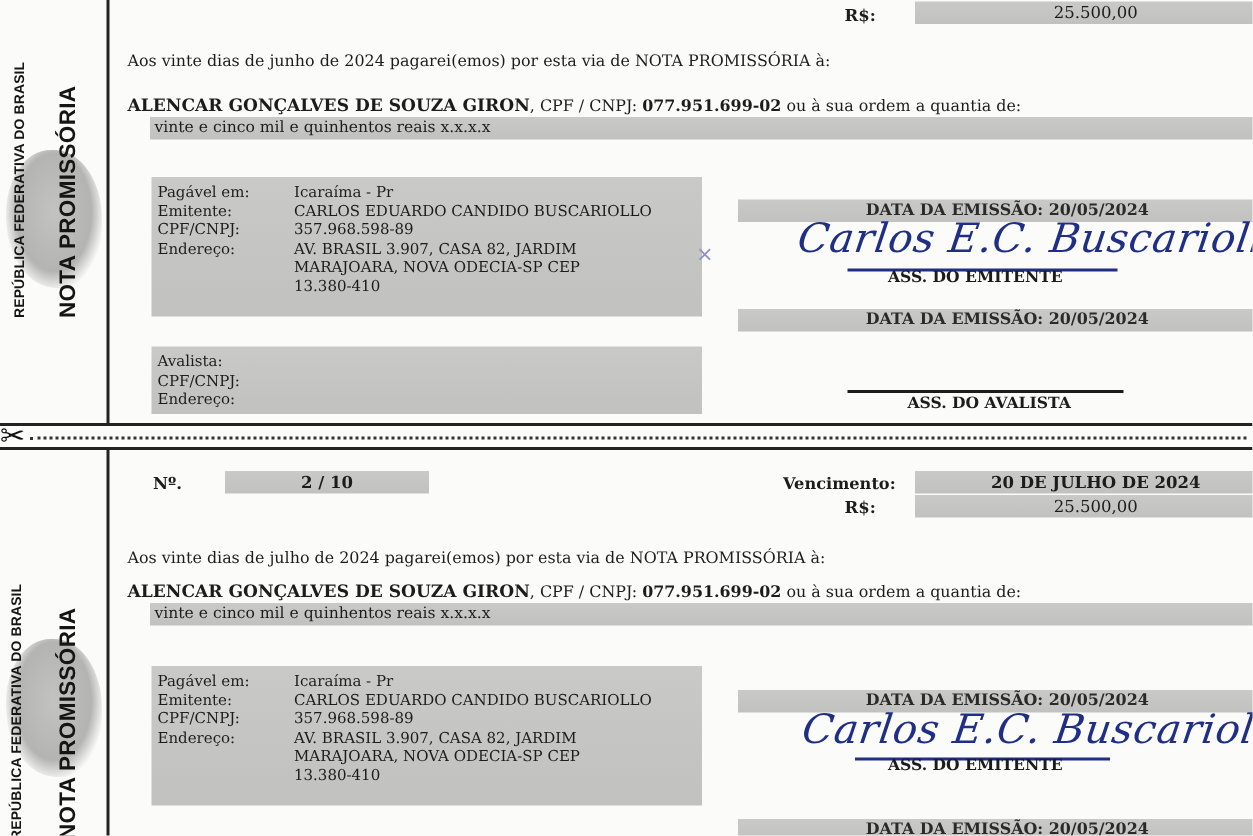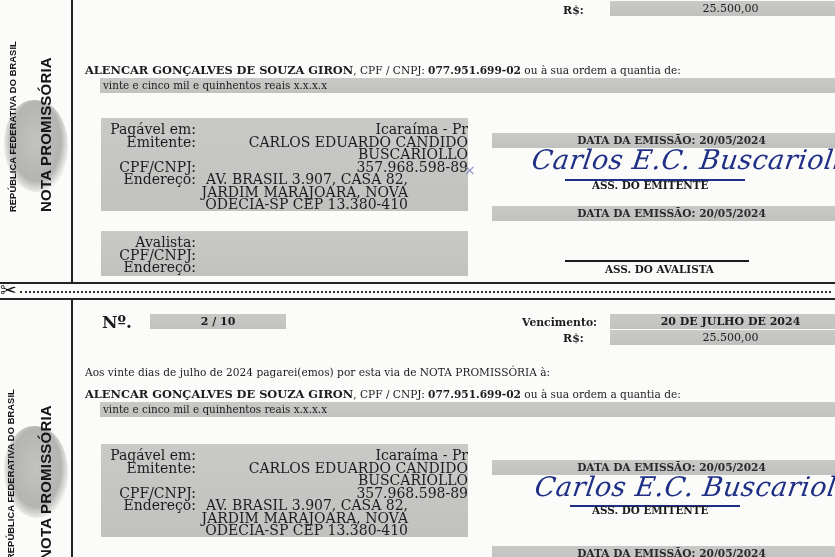--- a/index.html
+++ b/index.html
@@ -13,24 +13,24 @@
   .stub { position: absolute; left: 0; top: 0; width: 73px; height: 100%; border-right: 2px solid #222; }
   .stub .seal { position: absolute; left: 4px; width: 64px; height: 92px; border-radius: 46% 50% 44% 52%;
     background: radial-gradient(ellipse at 50% 45%, #b9bab7 0%, #a7a8a5 55%, rgba(170,170,168,0.0) 75%); opacity: 0.85; }
   .stub .vtext { position: absolute; transform-origin: left top; transform: rotate(-90deg); white-space: nowrap;
     font-family: "Liberation Sans", "DejaVu Sans", sans-serif; font-weight: bold; color: #151515; }
   .vtext.small { font-size: 9.3px; letter-spacing: 0.1px; }
   .vtext.big { font-size: 15px; letter-spacing: 0.2px; }
 
   .shade { background: #c8c9c6; background: linear-gradient(180deg,#c9cac7,#c1c2bf); margin-left: 16px; }
 
-  .txt { position: absolute; font-size: 17px; white-space: nowrap; line-height: 13px; }
+  .txt { position: absolute; font-size: 11px; white-space: nowrap; line-height: 13px; }
   .txt.b { font-weight: bold; }
 
-  .field { position: absolute; font-size: 14px; line-height: 12.5px; text-align: right; }
+  .field { position: absolute; font-size: 10px; line-height: 12.5px; }
   .info-box { position: absolute; left: 85px; width: 367px; padding: 5px 0 0 4px; }
   .info-row { display: flex; }
   .info-row .k { width: 91px; flex: none; }
   .info-row .v { flex: 1; }
 
   .date-bar { position: absolute; left: 476px; width: 359px; height: 15px; font-size: 10.6px; text-align: center;
     line-height: 15px; font-weight: bold; color: #2a2a2a; }
   .sig-label { position: absolute; font-size: 10.4px; font-weight: bold; text-align: center; }
   .sig-line { position: absolute; height: 1.5px; background: #1c1c1c; }
   .signature { position: absolute; font-family: "DejaVu Serif", serif; font-style: italic; color: #1f2f86;
@@ -49,20 +49,23 @@
 <div class="note note-1">
   <div class="stub">
     <div class="seal" style="top:120px;"></div>
     <div class="vtext small" style="left:8px; top:232px;">REPÚBLICA FEDERATIVA DO BRASIL</div>
     <div class="vtext big" style="left:37px; top:232px;">NOTA PROMISSÓRIA</div>
   </div>
 
   <div class="txt b" style="left:563px; top:24px; font-size:11px;">R$:</div>
   <div class="box-val shade" style="left:594px; top:21px; width:241px; font-weight:normal;">25.500,00</div>
 
+  <div class="txt" style="left:85px; top:55px; font-size:10.6px;">
+    <span>Aos vinte dias de junho de 2024 pagarei(emos) por esta via de NOTA PROMISSÓRIA à:</span>
+  </div>
 
   <div class="txt" style="left:85px; top:84px; font-size:11.4px;">
     <b>ALENCAR GONÇALVES DE SOUZA GIRON</b><span style="font-size:10.6px;">, CPF / CNPJ: </span><b style="font-size:10.6px;">077.951.699-02</b><span style="font-size:10.6px;"> ou à sua ordem a quantia de:</span>
   </div>
   <div class="shade" style="position:absolute; left:84px; top:98px; width:751px; height:15px;">
     <span style="position:absolute; left:3px; top:1px; font-size:10.4px;">vinte e cinco mil e quinhentos reais x.x.x.x</span>
   </div>
 
   <div class="info-box shade field" style="top:138px; height:93px;">
     <div class="info-row">

